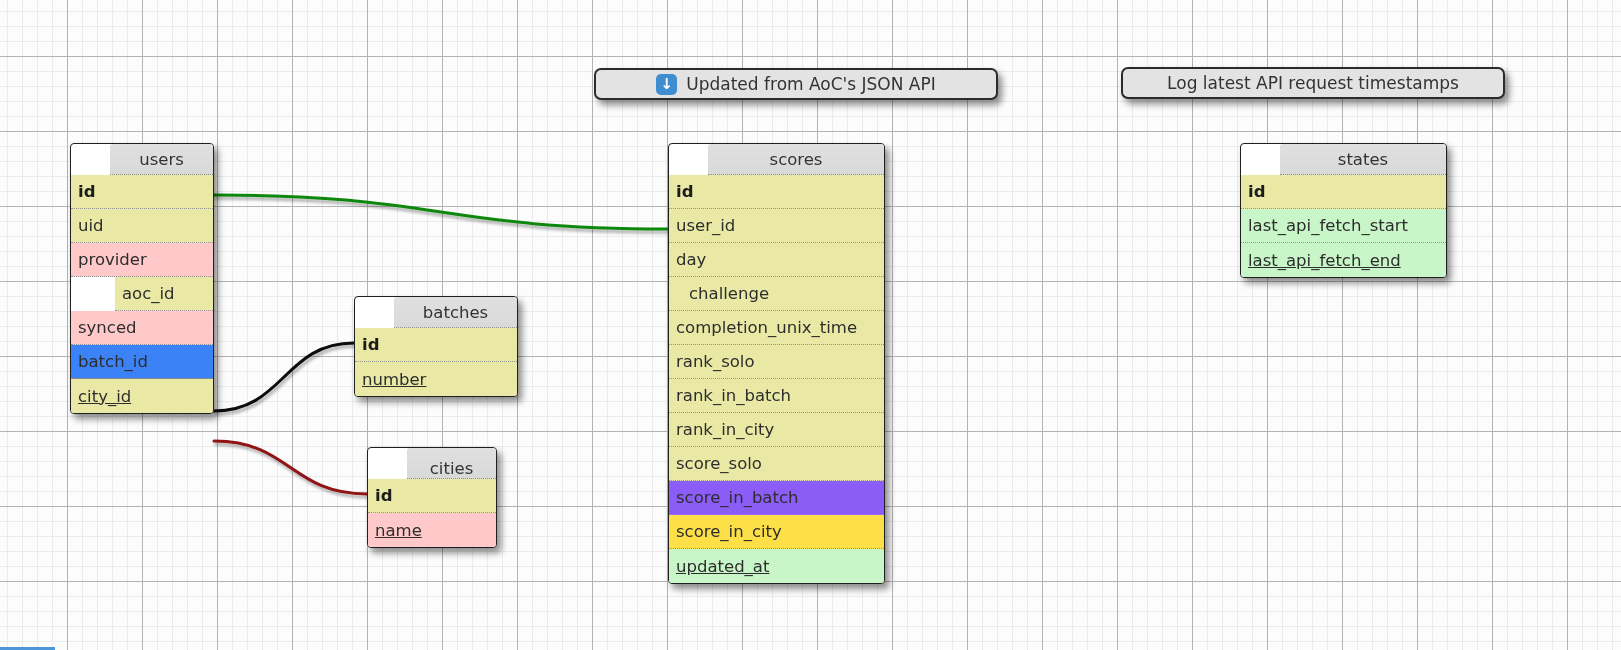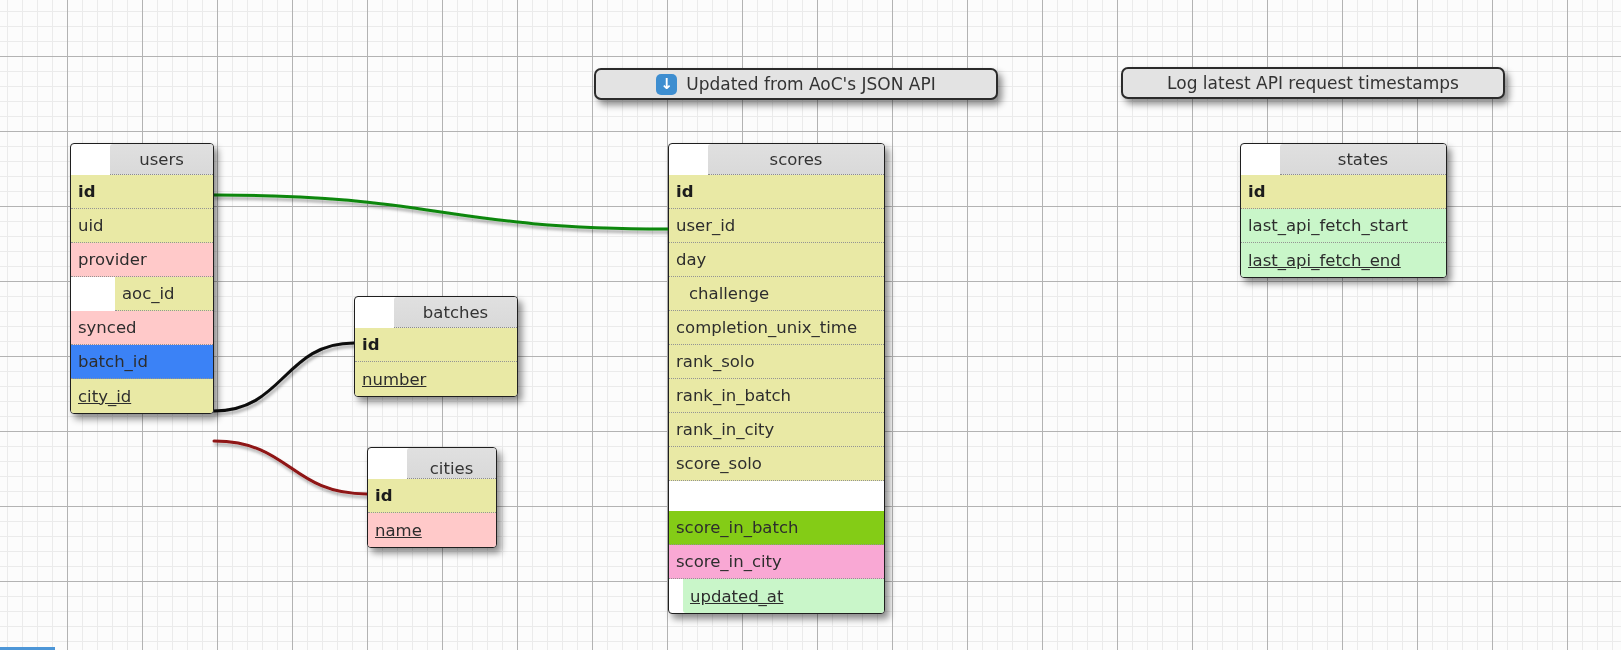--- a/index.html
+++ b/index.html
@@ -153,23 +153,23 @@
         </div>
         <div class="table-row pk" style="background: rgb(233, 233, 165);">id</div>
         <div class="table-row" style="background: rgb(233, 233, 165);">user_id</div>
         <div class="table-row" style="background: rgb(233, 233, 165);">day</div>
         <div class="table-row" style="background: rgb(233, 233, 165); padding-left: 20px;">challenge</div>
         <div class="table-row" style="background: rgb(233, 233, 165);">completion_unix_time</div>
         <div class="table-row" style="background: rgb(233, 233, 165);">rank_solo</div>
         <div class="table-row" style="background: rgb(233, 233, 165);">rank_in_batch</div>
         <div class="table-row" style="background: rgb(233, 233, 165);">rank_in_city</div>
         <div class="table-row" style="background: rgb(233, 233, 165);">score_solo</div>
-        <div class="table-row" style="background: #84cc16; margin-top: 30px;">score_in_batch</div>
-        <div class="table-row" style="background: #f9a8d4;">score_in_city</div>
-        <div class="table-row" style="background: rgb(201, 246, 201); margin-left: 14px;">updated_at</div>
+        <div class="table-row" style="background: #8b5cf6;">score_in_batch</div>
+        <div class="table-row" style="background: #fde047;">score_in_city</div>
+        <div class="table-row" style="background: rgb(201, 246, 201);">updated_at</div>
       </div>
       <div class="table" style="left: 1240px; top: 143px; width: 207px;">
         <div class="table-header" style="background: linear-gradient(rgb(224, 224, 224), rgb(217, 217, 217));">
           <span>states</span>
         </div>
         <div class="table-row pk" style="background: rgb(233, 233, 165);">id</div>
         <div class="table-row" style="background: rgb(201, 246, 201);">last_api_fetch_start</div>
         <div class="table-row" style="background: rgb(201, 246, 201);">last_api_fetch_end</div>
       </div>
     </div>

